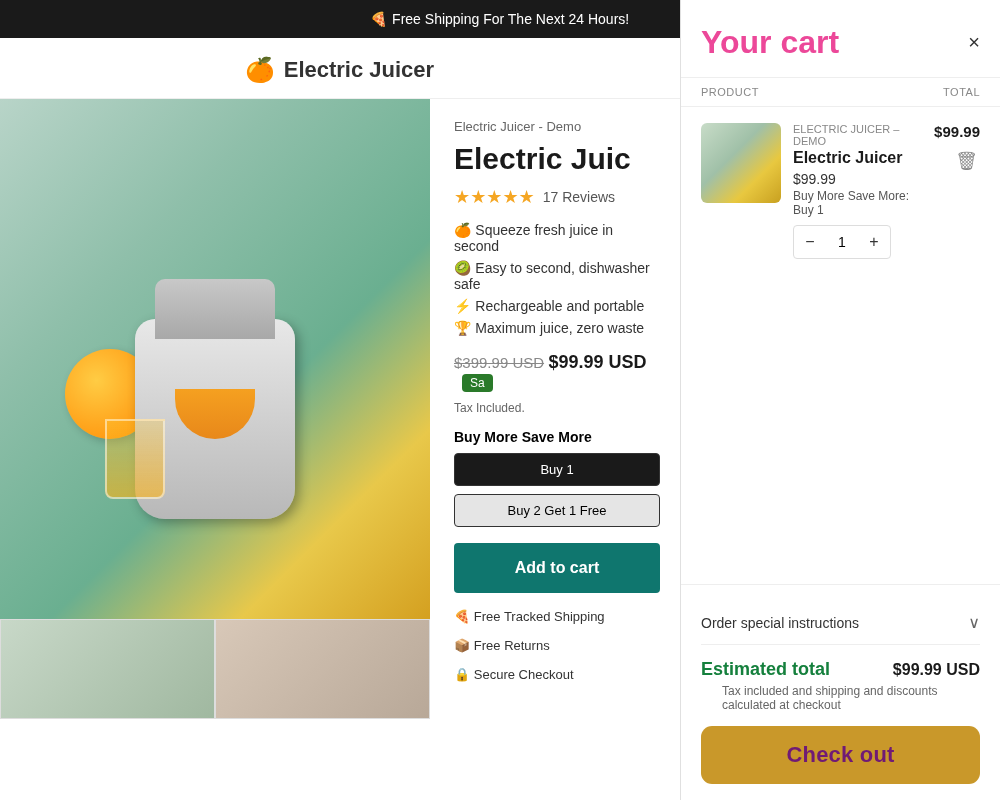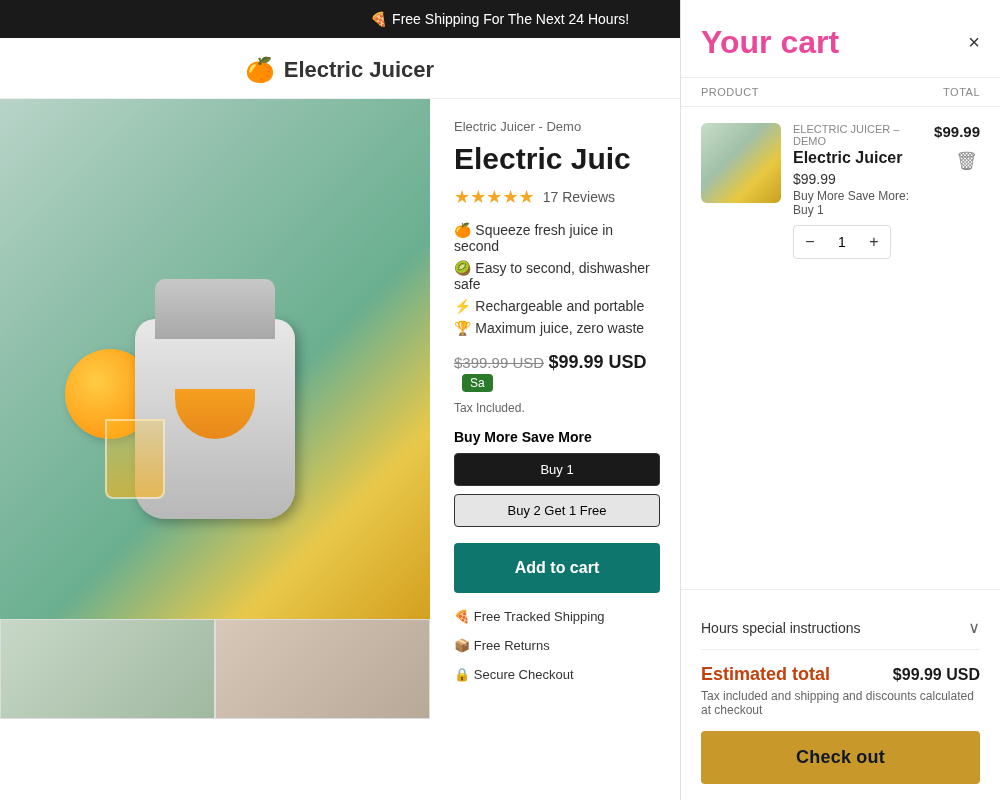--- a/index.html
+++ b/index.html
@@ -255,33 +255,33 @@
     }
     .si-label { font-size: 14px; color: #333; }
     .si-chevron { font-size: 16px; color: #666; }
 
     .estimated-total-row {
       display: flex;
       justify-content: space-between;
       align-items: center;
       margin-bottom: 4px;
     }
-    .est-label { font-size: 18px; font-weight: 700; color: #c2410c; }
+    .est-label { font-size: 18px; font-weight: 700; color: #15803d; }
     .est-amount { font-size: 16px; font-weight: 700; color: #1a1a1a; }
-    .est-note { font-size: 12px; color: #666; margin-bottom: 14px; }
+    .est-note { font-size: 12px; color: #666; margin-bottom: 14px; margin-left: 21px; }
 
     .checkout-btn {
       width: 100%;
       background: #c9982a;
-      color: #0f172a;
+      color: #701a75;
       border: none;
       padding: 16px;
-      font-size: 18px;
+      font-size: 22px;
       font-weight: 600;
-      border-radius: 4px;
+      border-radius: 11px;
       cursor: pointer;
       letter-spacing: 0.2px;
     }
   </style>
 </head>
 <body>
 
 <div class="announcement-bar">
   <span>🍕 Free Shipping For The Next 24 Hours!</span>
 </div>
@@ -383,21 +383,21 @@
       </div>
       <div class="cart-item-right">
         <span class="cart-item-total">$99.99</span>
         <button class="delete-btn">🗑</button>
       </div>
     </div>
   </div>
 
   <div class="cart-footer">
     <div class="special-instructions">
-      <span class="si-label">Hours special instructions</span>
+      <span class="si-label">Order special instructions</span>
       <span class="si-chevron">∨</span>
     </div>
 
     <div class="estimated-total-row">
       <span class="est-label">Estimated total</span>
       <span class="est-amount">$99.99 USD</span>
     </div>
     <div class="est-note">Tax included and shipping and discounts calculated at checkout</div>
 
     <button class="checkout-btn">Check out</button>

